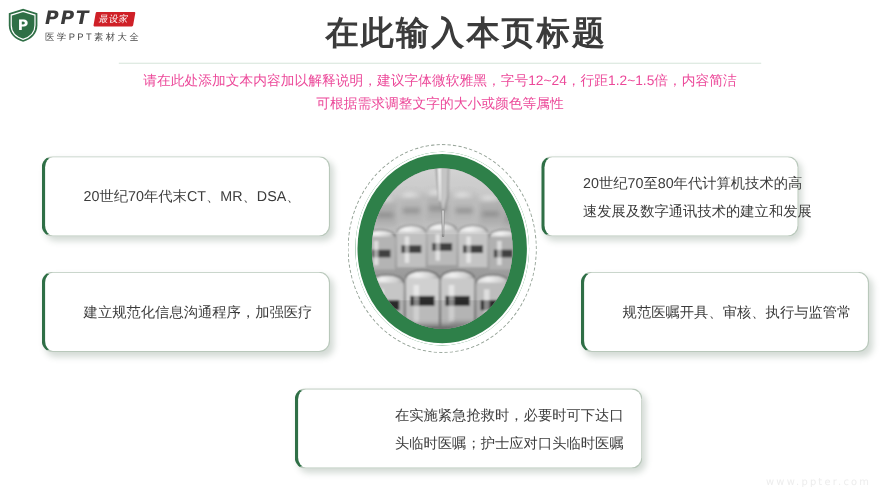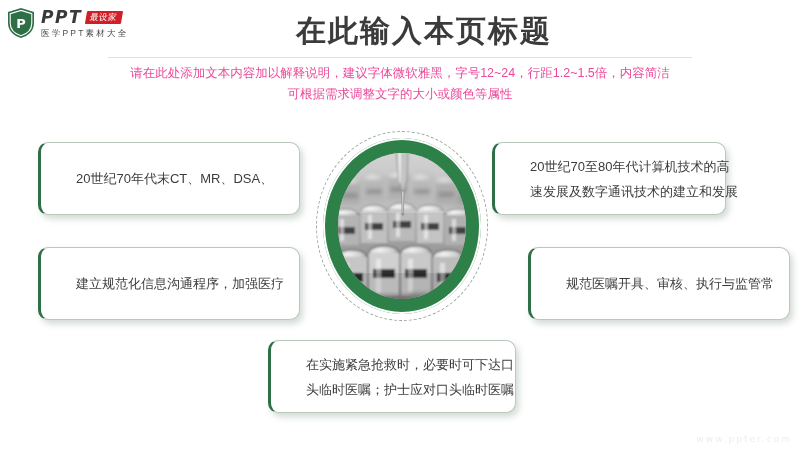--- a/index.html
+++ b/index.html
@@ -166,21 +166,21 @@
     padding: 0 16px 0 35px;
     width: 100%;
     box-sizing: border-box;
   }
   .cbox-text span { display: block; white-space: nowrap; }
 
   #box-tl { left: 38px;  top: 142px; width: 262px; height: 73px; }
   #box-tr { left: 492px; top: 142px; width: 234px; height: 73px; }
   #box-ml { left: 38px;  top: 247px; width: 262px; height: 73px; }
   #box-mr { left: 492px; top: 247px; width: 262px; height: 73px; margin-left: 36px; }
-  #box-bc { left: 268px; top: 340px; width: 248px; height: 73px; text-align: right; }
+  #box-bc { left: 268px; top: 353px; width: 316px; height: 73px; text-align: right; }
 
   
   #watermark {
     position: absolute;
     right: 8px;
     bottom: 6px;
     font-size: 9px;
     letter-spacing: 2px;
     color: #ededed;
     font-family: "DejaVu Sans", sans-serif;

